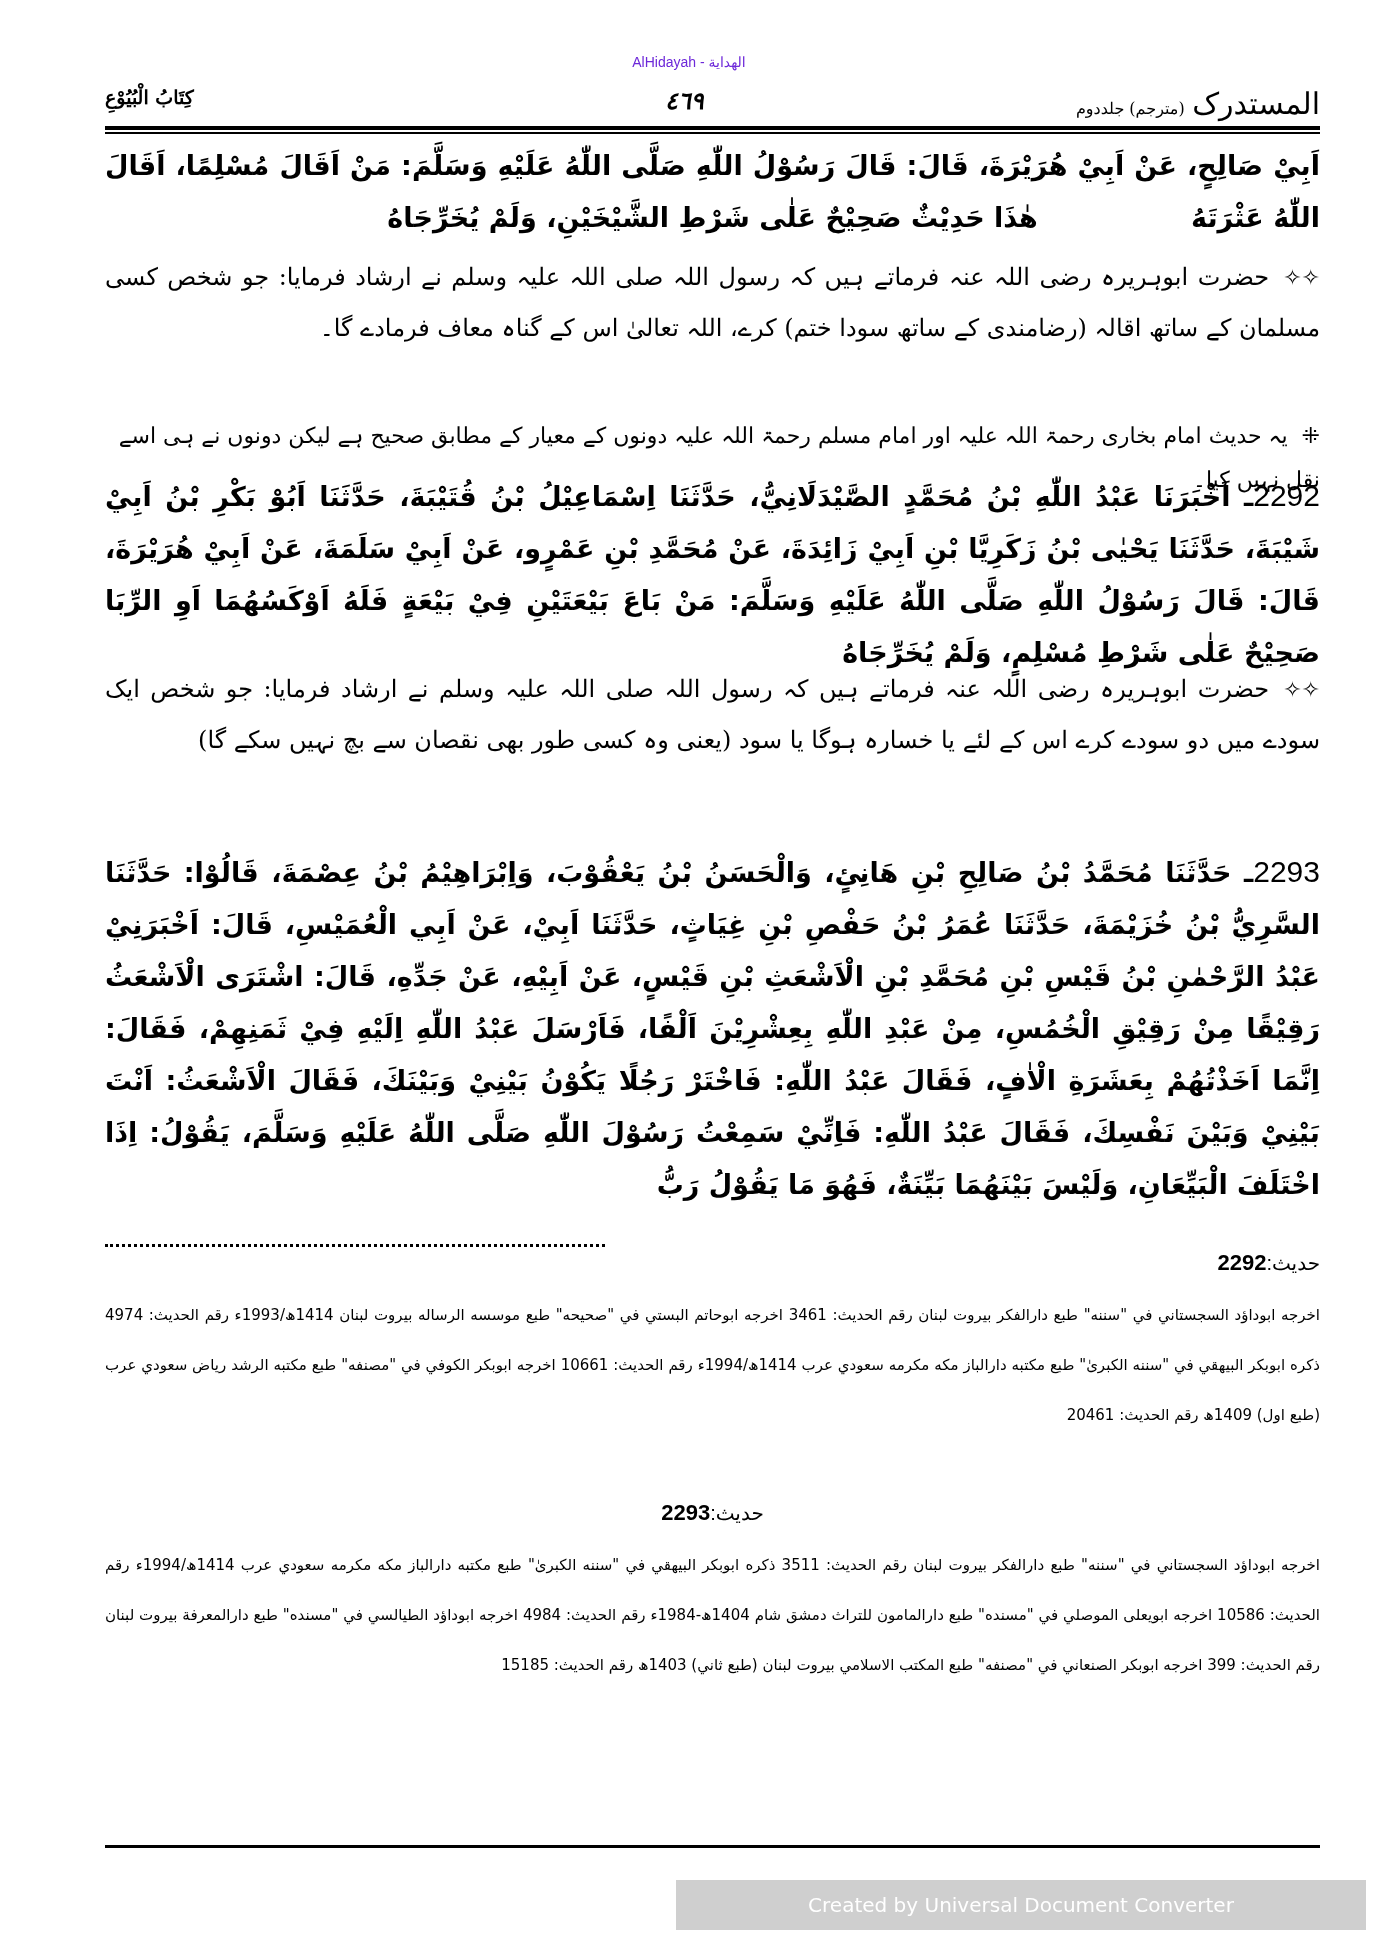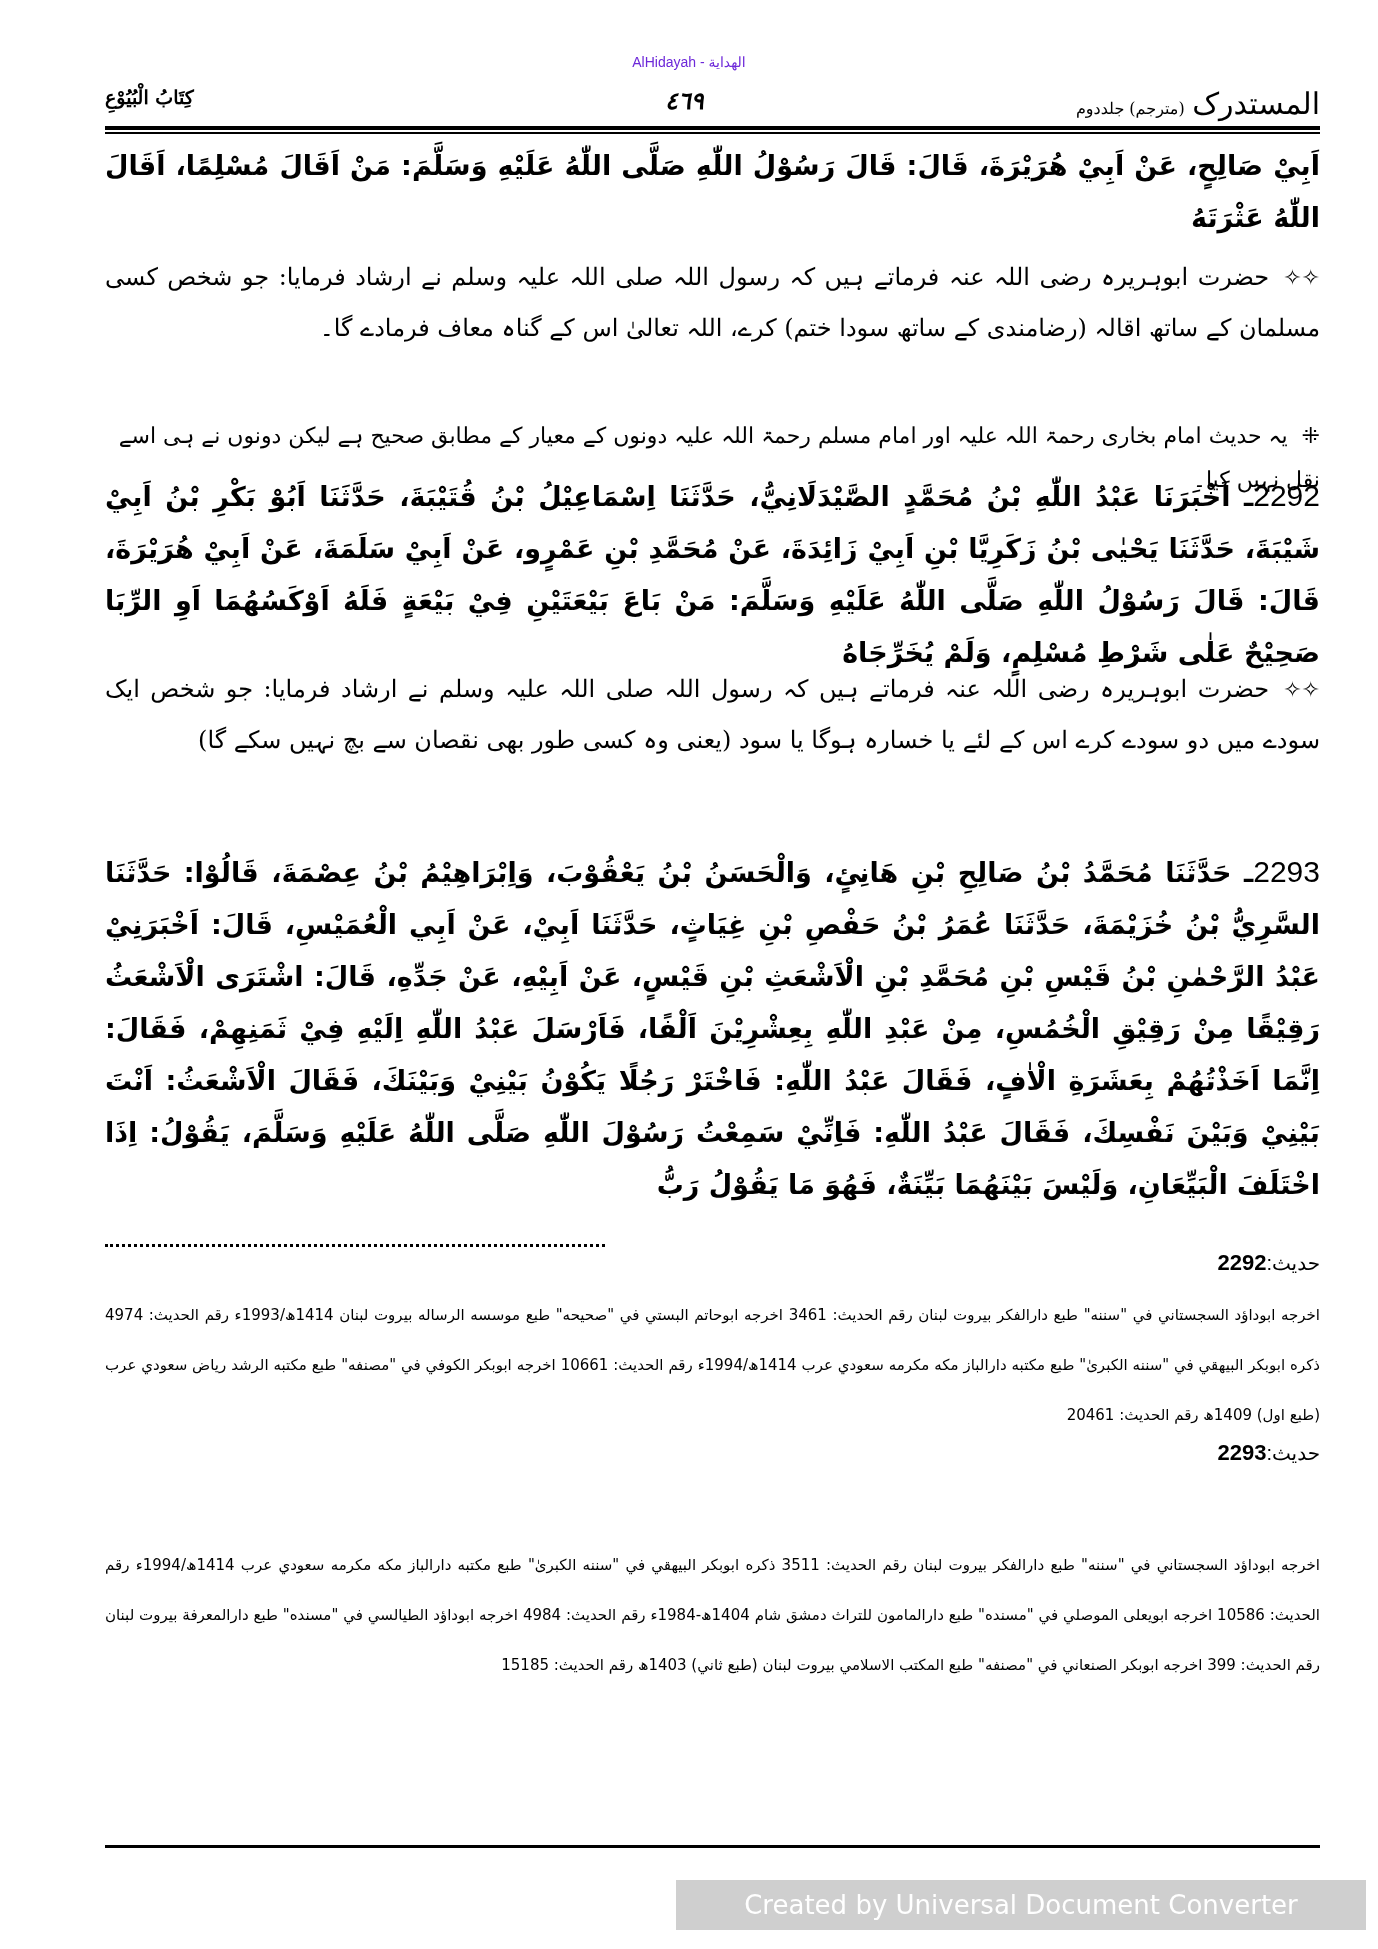--- a/index.html
+++ b/index.html
@@ -34,21 +34,21 @@
 
   .takhrij-head { position: absolute; left: 105px; width: 1215px; direction: rtl; text-align: right;
     font-family: "Liberation Sans", sans-serif; font-size: 20px; }
   .takhrij-head .num { font-weight: bold; font-size: 22px; }
   .takhrij-body { position: absolute; left: 105px; width: 1215px; direction: rtl;
     font-family: "DejaVu Sans", sans-serif; font-size: 15px; line-height: 50px; text-align: justify; text-align-last: right; }
 
   .bottom-rule { position: absolute; left: 105px; width: 1215px; top: 1845px; height: 3px; background: #000; }
 
   .watermark { position: absolute; left: 676px; top: 1880px; width: 690px; height: 50px; background: #cfcfcf;
-    color: #ffffff; font-family: "DejaVu Sans", sans-serif; font-size: 26px; line-height: 50px; text-align: center; }
+    color: #ffffff; font-family: "DejaVu Sans", sans-serif; font-size: 20px; line-height: 50px; text-align: center; }
 </style>
 </head>
 <body>
 
 <div class="page">
 
   <div class="source-tag">AlHidayah - الهداية</div>
 
   <div class="running-head">
     <div class="rh-left">كِتَابُ الْبُيُوْعِ</div>
@@ -59,20 +59,23 @@
     </div>
   </div>
 
   <div class="rule-double">
     <div class="r1"></div>
       <div class="r2"></div>
   </div>
 
   <div class="body-text arabic" style="top:140px;">
     <span>اَبِيْ صَالِحٍ، عَنْ اَبِيْ هُرَيْرَةَ، قَالَ: قَالَ رَسُوْلُ اللّٰهِ صَلَّى اللّٰهُ عَلَيْهِ وَسَلَّمَ: مَنْ اَقَالَ مُسْلِمًا، اَقَالَ اللّٰهُ عَثْرَتَهُ</span>
+  </div>
+  <div class="body-text arabic" style="top:192px; text-align:center; text-align-last:center;">
+    <span>هٰذَا حَدِيْثٌ صَحِيْحٌ عَلٰى شَرْطِ الشَّيْخَيْنِ، وَلَمْ يُخَرِّجَاهُ</span>
   </div>
 
   <div class="body-text urdu" style="top:252px;">
     <span class="marker">✧✧</span><span>حضرت ابوہریرہ رضی اللہ عنہ فرماتے ہیں کہ رسول اللہ صلی اللہ علیہ وسلم نے ارشاد فرمایا: جو شخص کسی مسلمان کے ساتھ اقالہ (رضامندی کے ساتھ سودا ختم) کرے، اللہ تعالیٰ اس کے گناہ معاف فرمادے گا۔</span>
   </div>
 
   <div class="body-text note" style="top:414px;">
     <span class="marker">⁜</span><span>یہ حدیث امام بخاری رحمۃ اللہ علیہ اور امام مسلم رحمۃ اللہ علیہ دونوں کے معیار کے مطابق صحیح ہے لیکن دونوں نے ہی اسے نقل نہیں کیا۔</span>
   </div>
 
@@ -93,21 +96,21 @@
       <span></span>
     </div>
 
   <div class="takhrij-head" style="top:1250px;">
     <span>حدیث:</span><span class="num">2292</span>
   </div>
   <div class="takhrij-body" style="top:1290px;">
     <span>اخرجه ابوداؤد السجستاني في "سننه" طبع دارالفكر بيروت لبنان رقم الحديث: 3461 اخرجه ابوحاتم البستي في "صحيحه" طبع موسسه الرساله بيروت لبنان 1414ھ/1993ء رقم الحديث: 4974 ذكره ابوبكر البيهقي في "سننه الكبرىٰ" طبع مكتبه دارالباز مكه مكرمه سعودي عرب 1414ھ/1994ء رقم الحديث: 10661 اخرجه ابوبكر الكوفي في "مصنفه" طبع مكتبه الرشد رياض سعودي عرب (طبع اول) 1409ھ رقم الحديث: 20461</span>
   </div>
 
-  <div class="takhrij-head" style="top:1440px;">
+  <div class="takhrij-head" style="top:1500px;text-align:center;">
     <span>حدیث:</span><span class="num">2293</span>
   </div>
   <div class="takhrij-body" style="top:1540px;">
     <span>اخرجه ابوداؤد السجستاني في "سننه" طبع دارالفكر بيروت لبنان رقم الحديث: 3511 ذكره ابوبكر البيهقي في "سننه الكبرىٰ" طبع مكتبه دارالباز مكه مكرمه سعودي عرب 1414ھ/1994ء رقم الحديث: 10586 اخرجه ابويعلى الموصلي في "مسنده" طبع دارالمامون للتراث دمشق شام 1404ھ-1984ء رقم الحديث: 4984 اخرجه ابوداؤد الطيالسي في "مسنده" طبع دارالمعرفة بيروت لبنان رقم الحديث: 399 اخرجه ابوبكر الصنعاني في "مصنفه" طبع المكتب الاسلامي بيروت لبنان (طبع ثاني) 1403ھ رقم الحديث: 15185</span>
   </div>
 
   <div class="bottom-rule"></div>
 
   <div class="watermark">Created by Universal Document Converter</div>
 </div>

